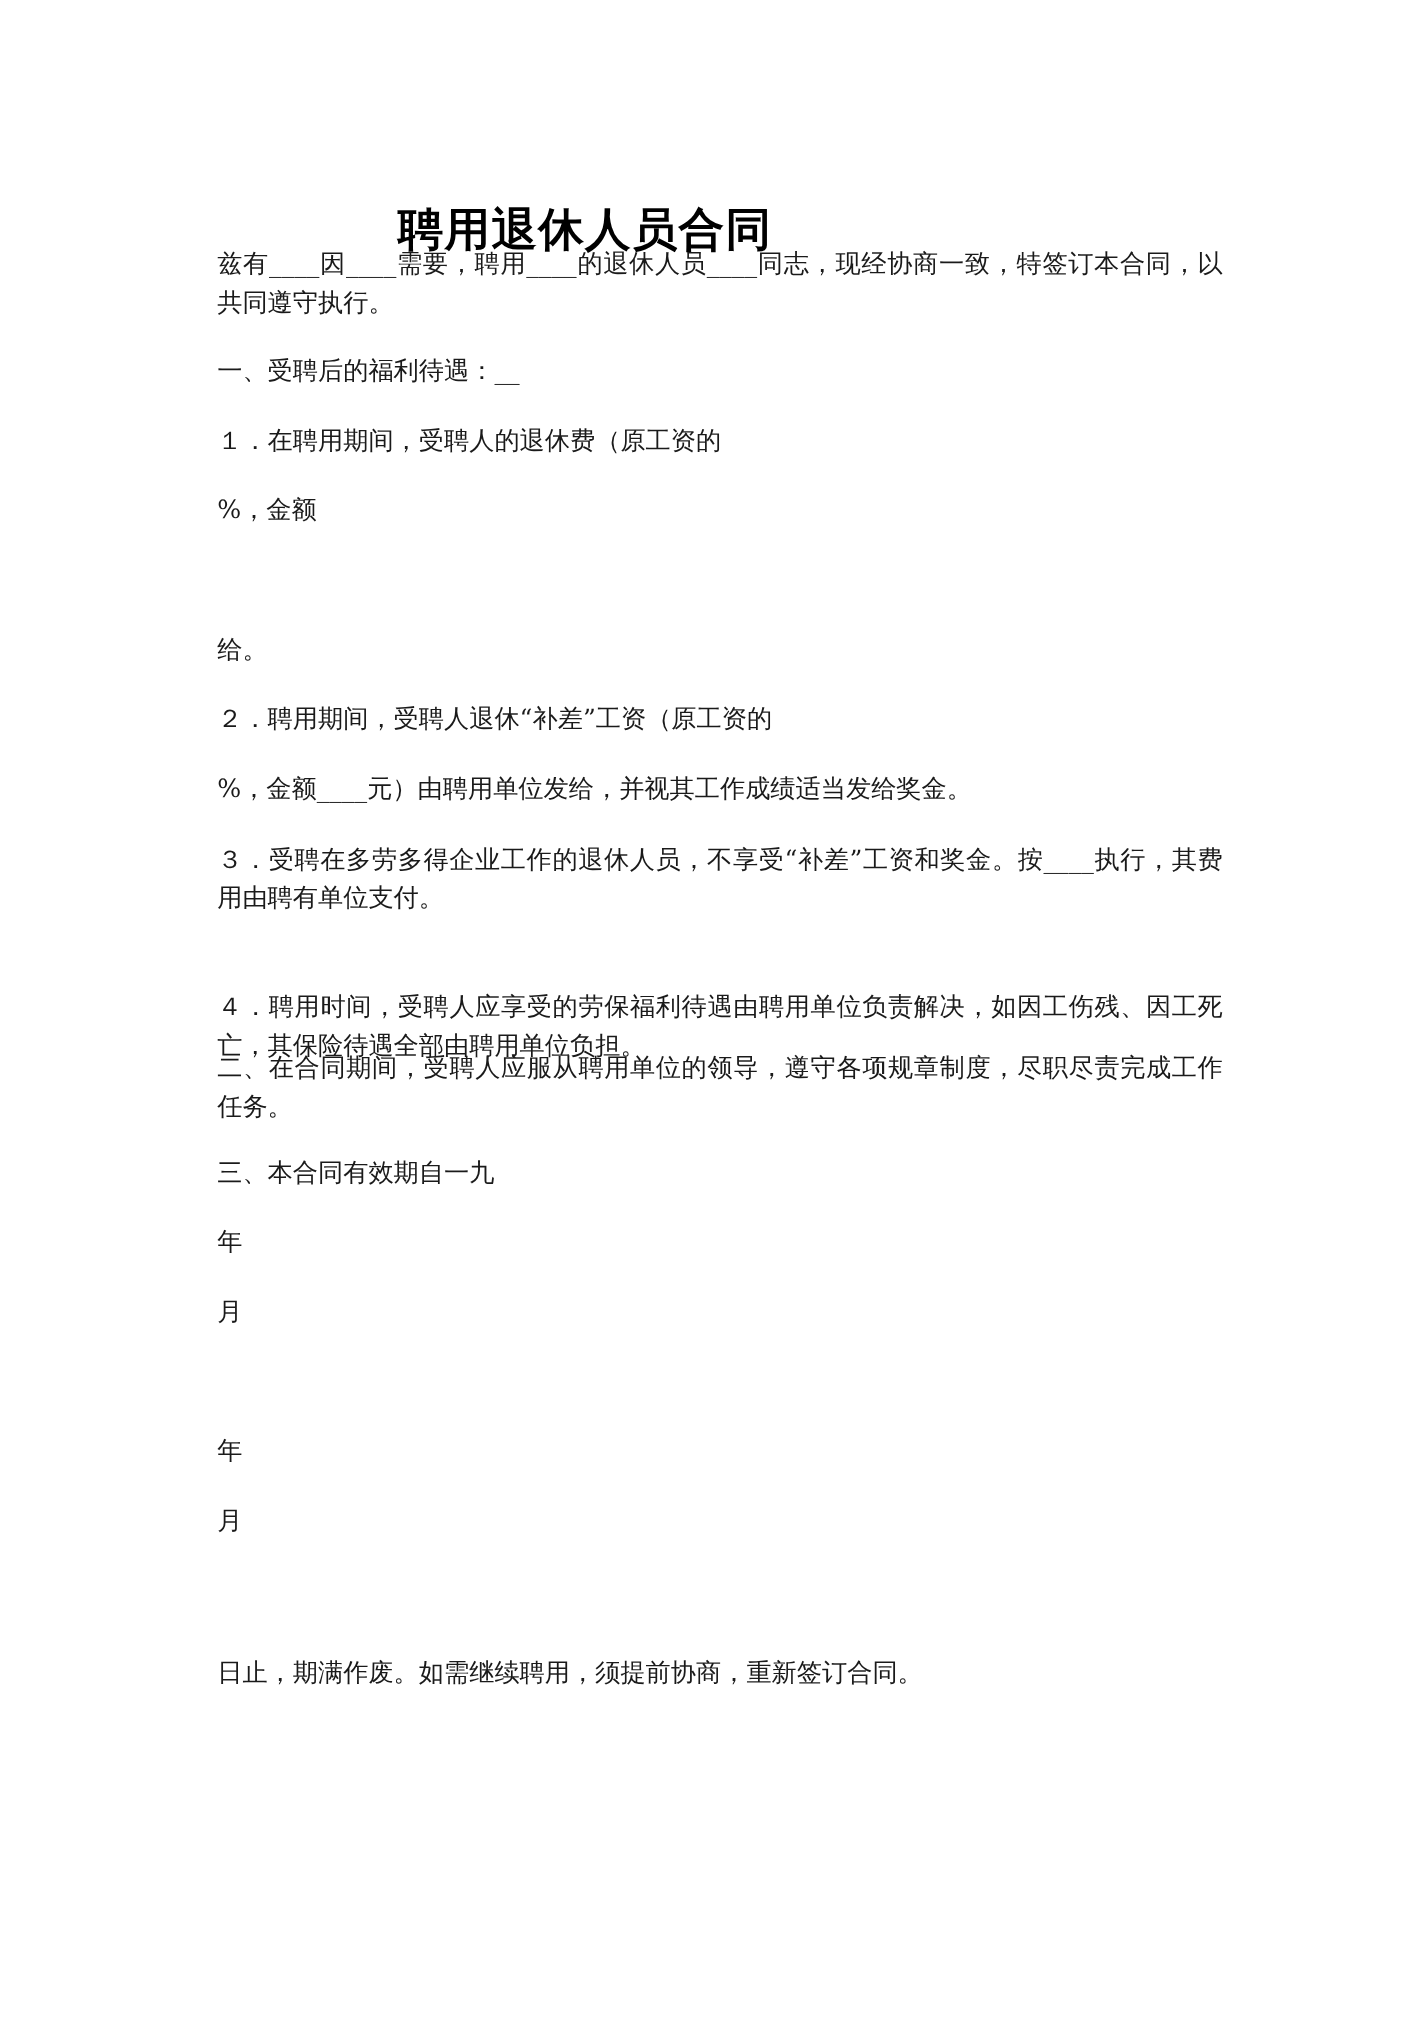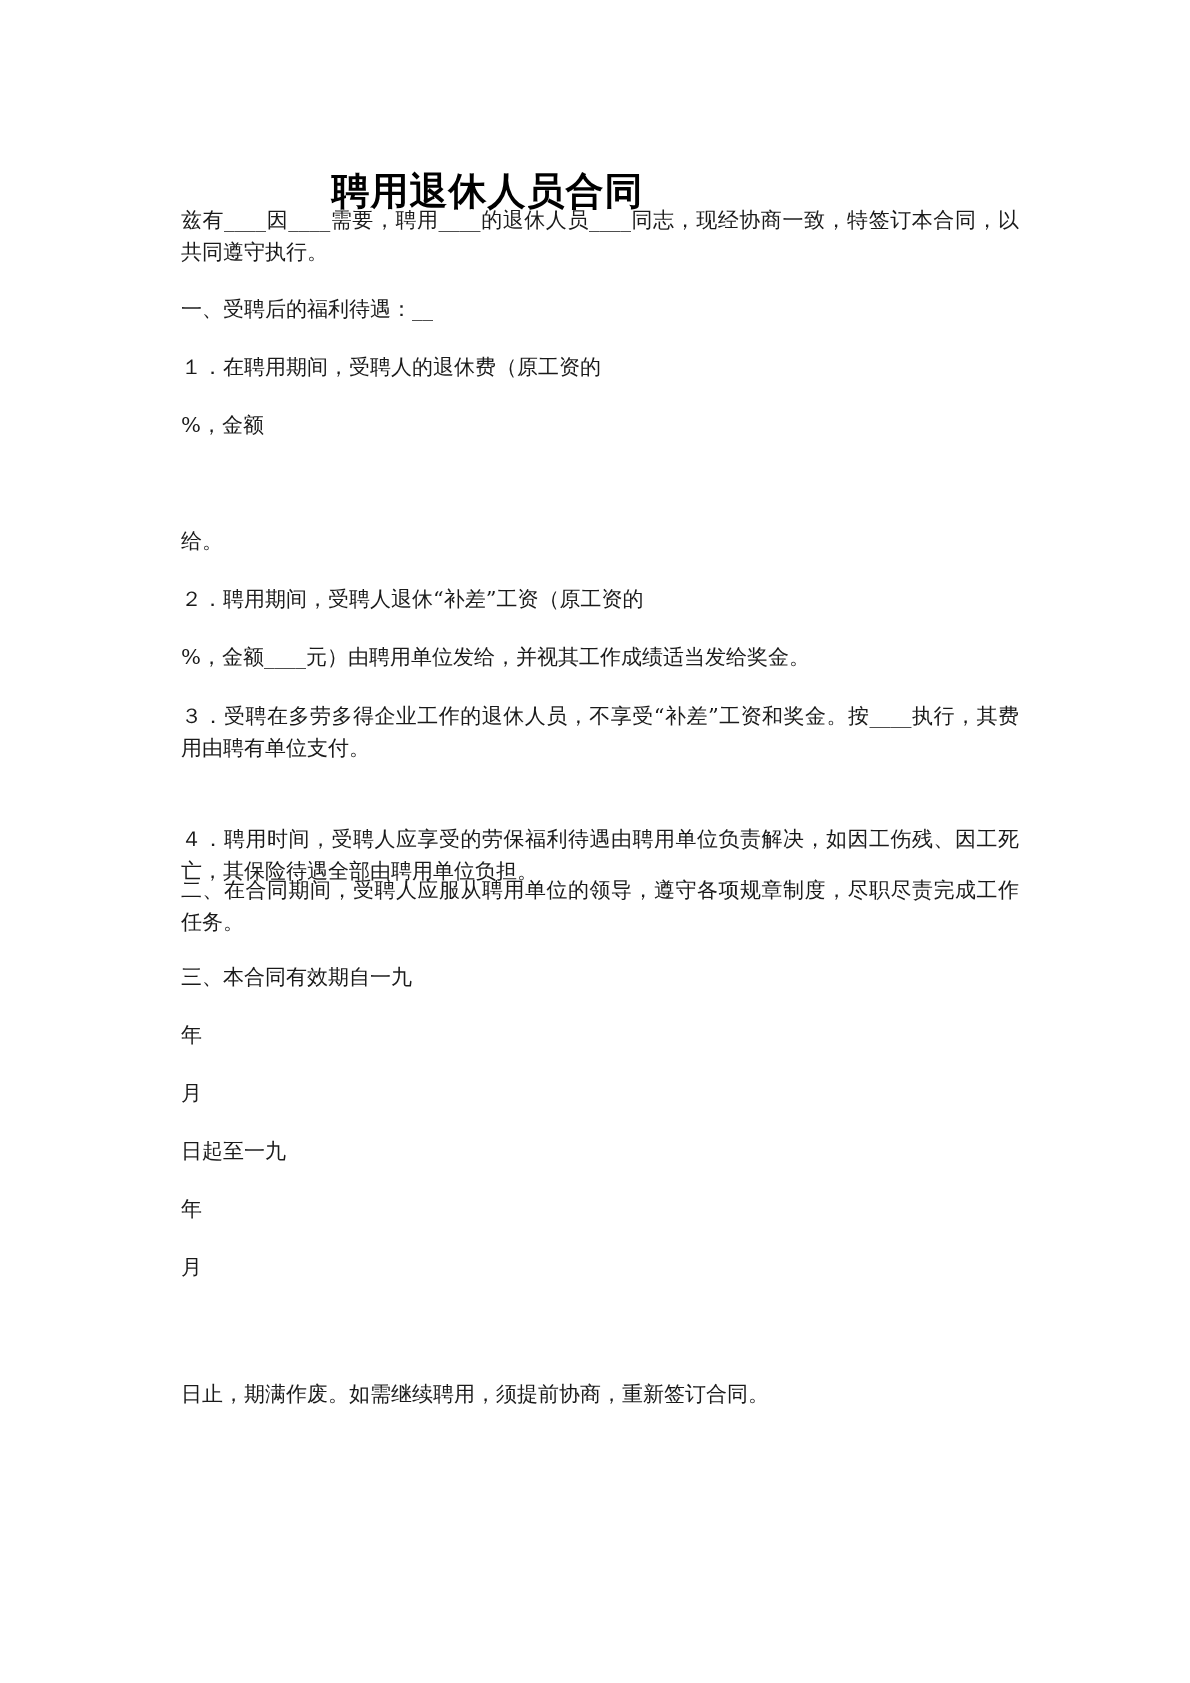--- a/index.html
+++ b/index.html
@@ -24,17 +24,16 @@
   <div class="p" style="top:409px;">%，金额</div>
   <div class="p" style="top:525px;">给。</div>
   <div class="p" style="top:583px;">２．聘用期间，受聘人退休“补差”工资（原工资的</div>
   <div class="p" style="top:641px;">%，金额____元）由聘用单位发给，并视其工作成绩适当发给奖金。</div>
   <div class="p" style="top:700px;">３．受聘在多劳多得企业工作的退休人员，不享受“补差”工资和奖金。按____执行，其费用由聘有单位支付。</div>
   <div class="p" style="top:787px;margin-top:36px;">４．聘用时间，受聘人应享受的劳保福利待遇由聘用单位负责解决，如因工伤残、因工死亡，其保险待遇全部由聘用单位负担。</div>
   <div class="p" style="top:874px;">二、在合同期间，受聘人应服从聘用单位的领导，遵守各项规章制度，尽职尽责完成工作任务。</div>
   <div class="p" style="top:961px;">三、本合同有效期自一九</div>
   <div class="p" style="top:1019px;">年</div>
   <div class="p" style="top:1077px;">月</div>
-  <div class="p" style="top:1135px;">日起至一九</div>
   <div class="p" style="top:1193px;">年</div>
   <div class="p" style="top:1251px;">月</div>
   <div class="p" style="top:1378px;">日止，期满作废。如需继续聘用，须提前协商，重新签订合同。</div>
 </div>
 
 </body></html>

